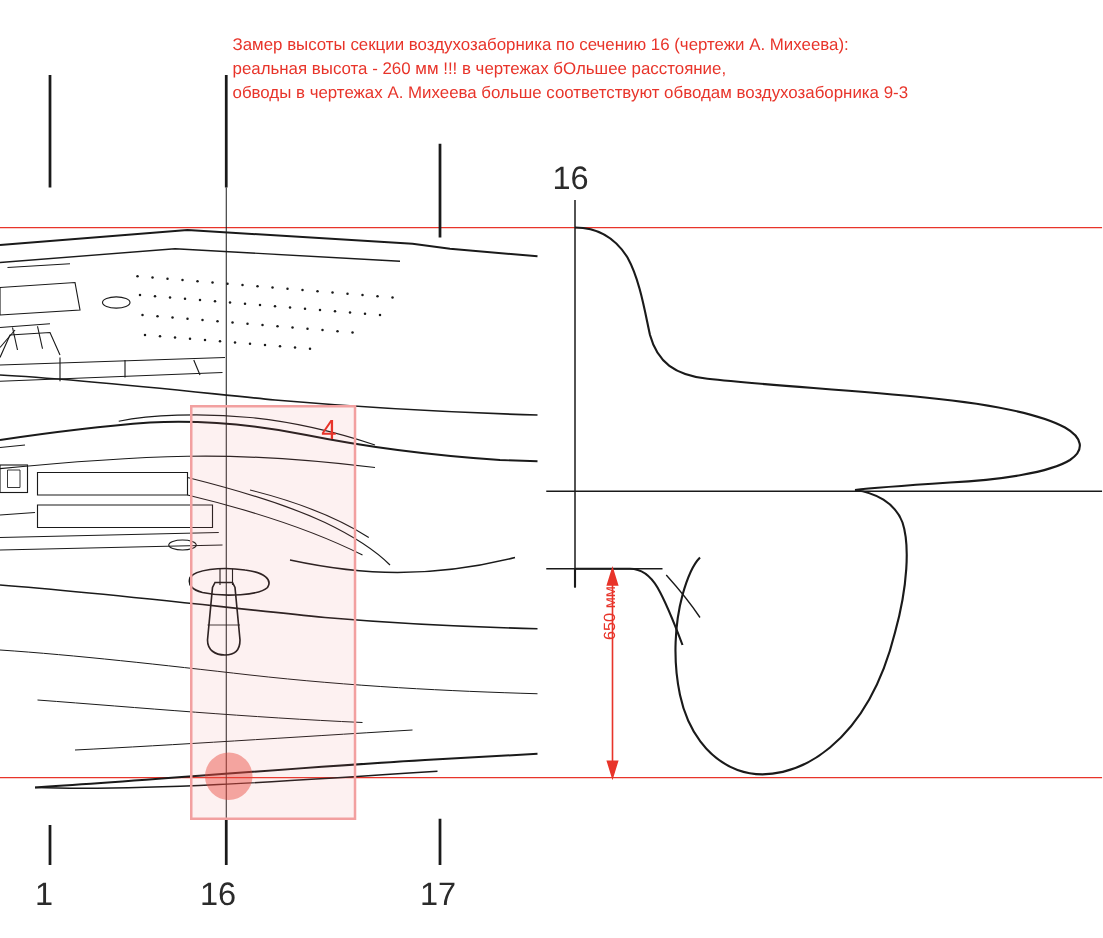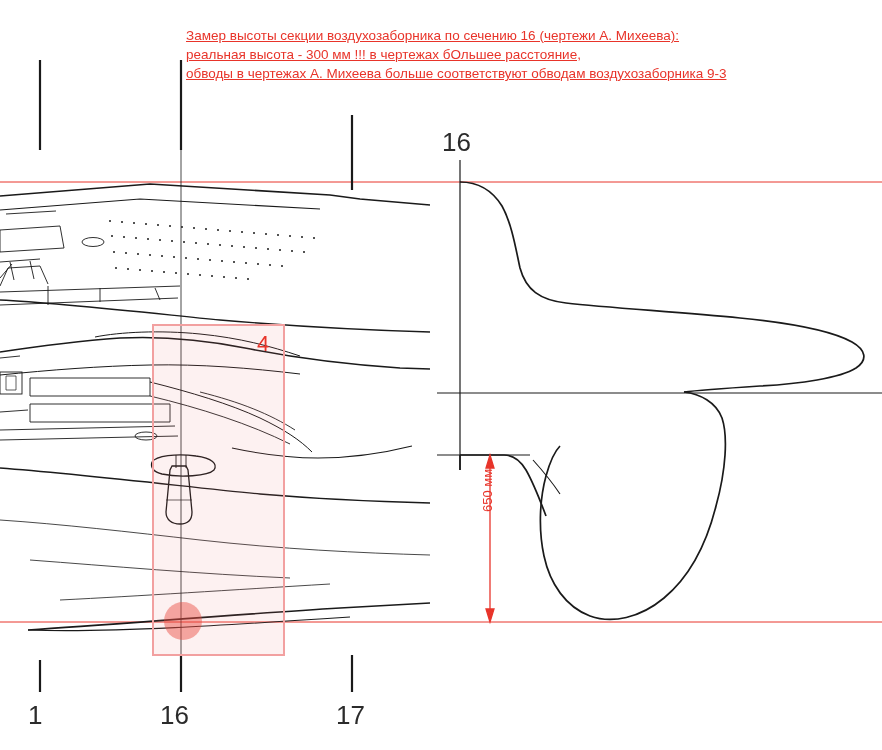--- a/index.html
+++ b/index.html
@@ -18,21 +18,21 @@
   .annotation-block {
     position: absolute;
     left: 186px;
     top: 26px;
     width: 680px;
     color: #e8342a;
     font-size: 13.5px;
     line-height: 19px;
     white-space: nowrap;
   }
-  .annotation-line { display: block; text-decoration: underline; }
+  .annotation-line { display: block; }
 
   .drawing-svg {
     position: absolute;
     left: 0;
     top: 0;
   }
 
   .label {
     position: absolute;
     color: #2b2b2b;
@@ -81,21 +81,21 @@
     background: rgba(232, 70, 60, 0.45);
   }
 </style>
 </head>
 <body>
 
 <div id="root">
 
   <div class="annotation-block">
     <span class="annotation-line">Замер высоты секции воздухозаборника по сечению 16 (чертежи А. Михеева):</span>
-    <span class="annotation-line">реальная высота - 300 мм !!! в чертежах бОльшее расстояние,</span>
+    <span class="annotation-line">реальная высота - 260 мм !!! в чертежах бОльшее расстояние,</span>
     <span class="annotation-line">обводы в чертежах А. Михеева больше соответствуют обводам воздухозаборника 9-3</span>
   </div>
 
   <svg class="drawing-svg" width="882" height="750" viewBox="0 0 882 750">
 
     <line x1="0" y1="182" x2="882" y2="182" stroke="#e8342a" stroke-width="1"></line>
     <line x1="0" y1="622" x2="882" y2="622" stroke="#e8342a" stroke-width="1"></line>
 
     <g stroke="#1a1a1a" stroke-width="2.2">
       <line x1="40" y1="60" x2="40" y2="150"></line>

